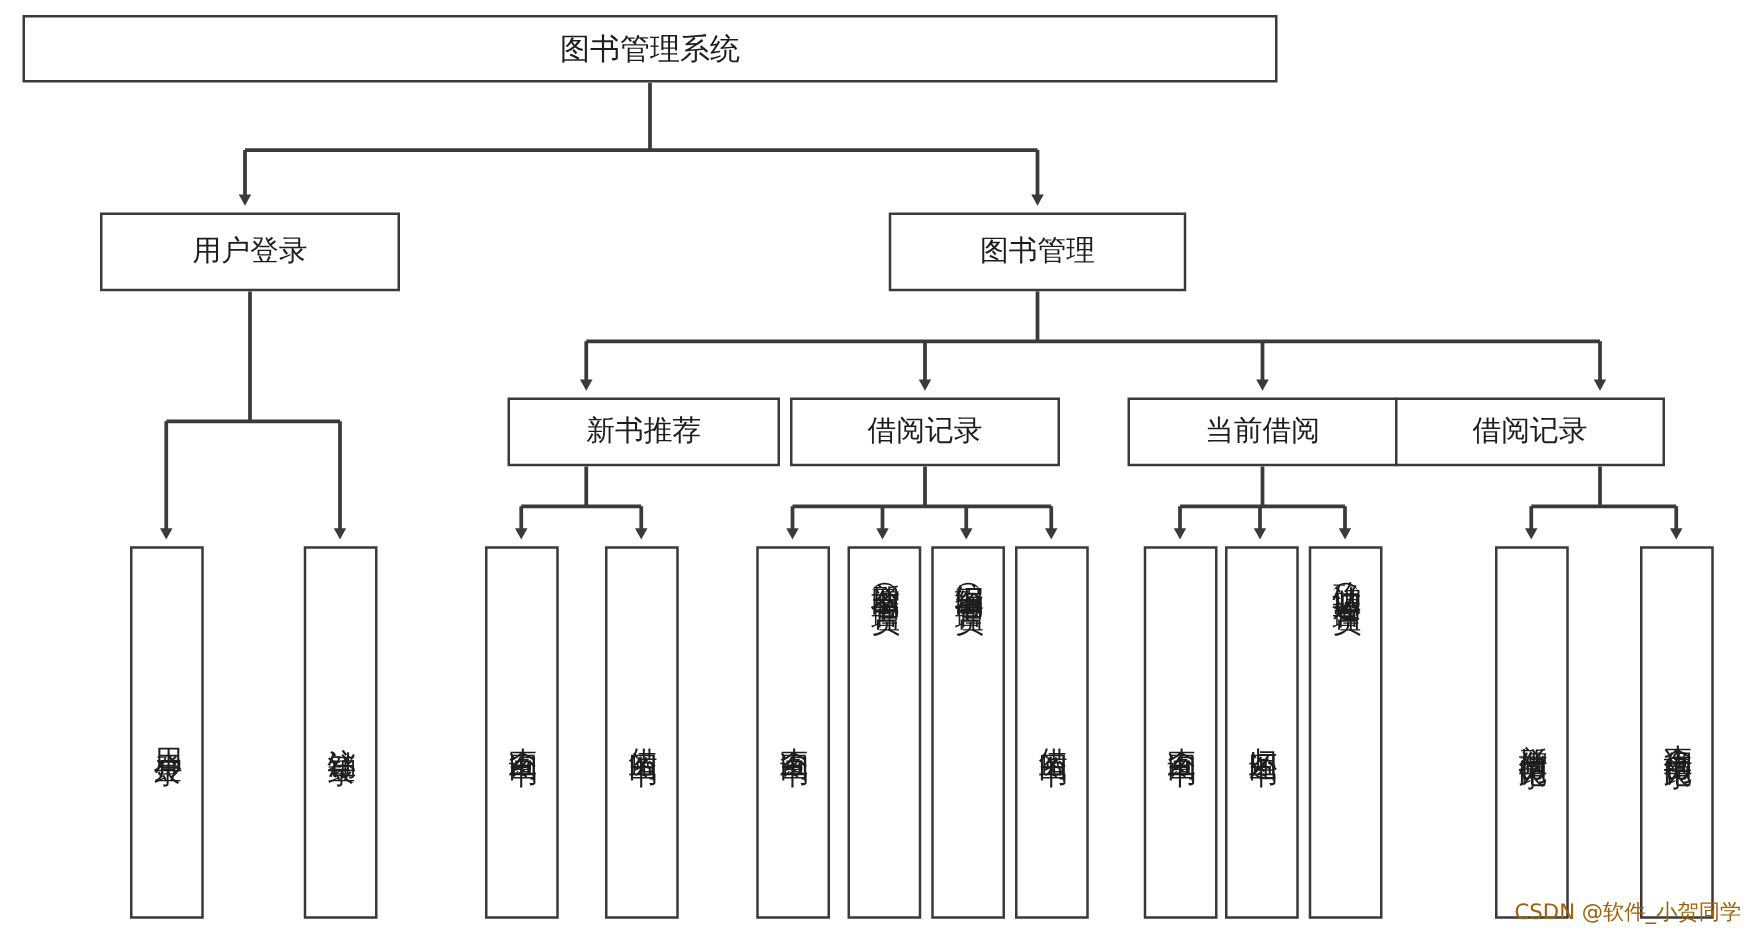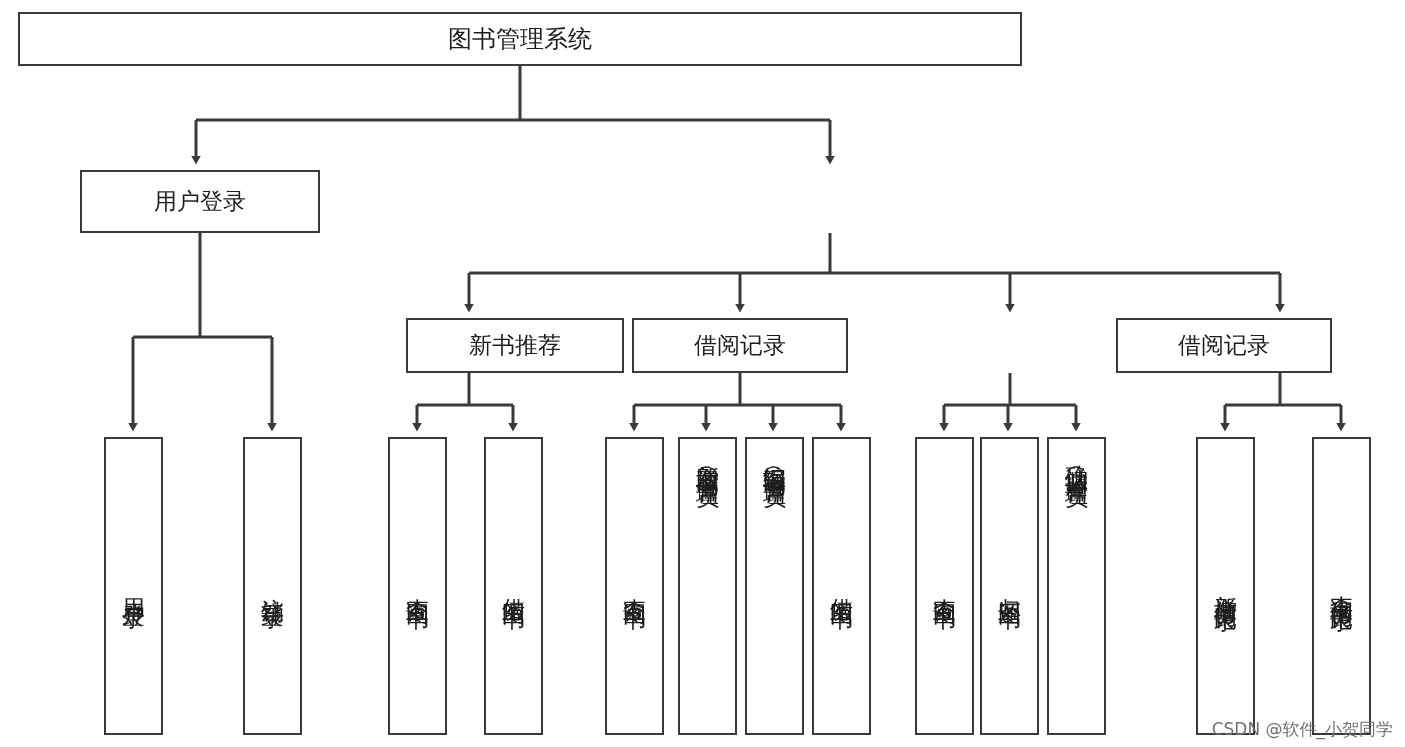--- a/index.html
+++ b/index.html
@@ -64,21 +64,21 @@
   }
   .node.vert.centered {
     align-items: center;
     padding-top: 0;
   }
   .watermark {
     position: absolute;
     right: 12px;
     bottom: 6px;
     font-size: 17px;
-    color: #737373;
+    color: #a16207;
     z-index: 5;
     white-space: nowrap;
     font-family: "DejaVu Sans", "Liberation Sans", sans-serif;
   }
 </style>
 </head>
 <body>
 
 <div id="canvas">
 
@@ -136,29 +136,35 @@
   </svg>
 
   <div class="node horiz root" style="left:18px; top:12px; width:1004px; height:54px;">
     <span class="label">图书管理系统</span>
   </div>
 
   <div class="node horiz" style="left:80px; top:170px; width:240px; height:63px;">
     <span class="label">用户登录</span>
   </div>
 
+  <div class="node horiz" style="left:711px; top:170px; width:238px; height:63px;">
+    <span class="label">图书管理</span>
+  </div>
 
   <div class="node horiz" style="left:360px; top:318px; width:218px; height:55px;margin-left:46px;">
     <span class="label">新书推荐</span>
   </div>
 
   <div class="node horiz" style="left:632px; top:318px; width:216px; height:55px;">
     <span class="label">借阅记录</span>
   </div>
 
+  <div class="node horiz" style="left:902px; top:318px; width:216px; height:55px;">
+    <span class="label">当前借阅</span>
+  </div>
 
   <div class="node horiz" style="left:1116px; top:318px; width:216px; height:55px;">
     <span class="label">借阅记录</span>
   </div>
 
   <div class="node vert centered" style="left:104px; top:437px; width:59px; height:298px;">
     <span class="label">用户登录</span>
   </div>
 
   <div class="node vert centered" style="left:243px; top:437px; width:59px; height:298px;">

